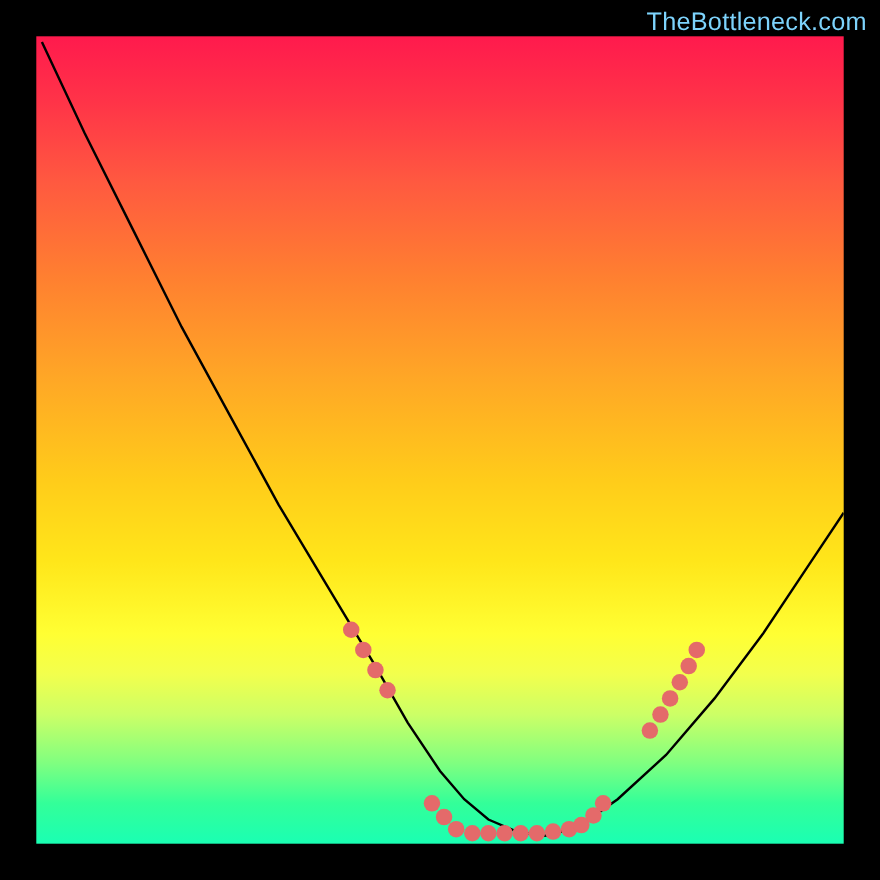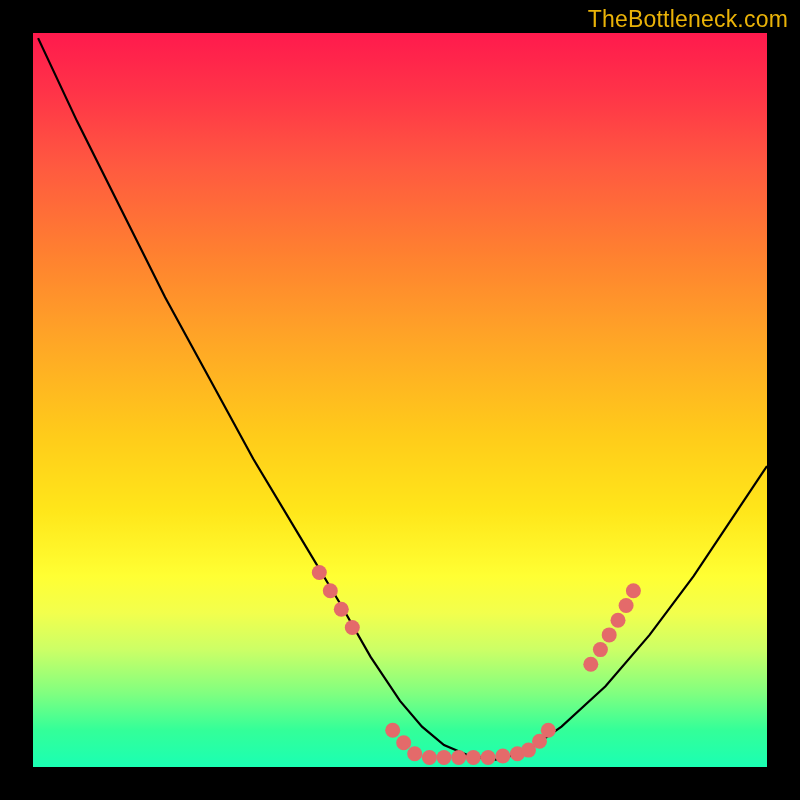--- a/index.html
+++ b/index.html
@@ -31,21 +31,21 @@
       #33ff99 95%,
       #1affb3 100%
     );
   }
   .watermark {
     position: absolute;
     top: 6px;
     right: 12px;
     font-family: Arial, Helvetica, sans-serif;
     font-size: 23px;
-    color: #eab308;
+    color: #7dd3fc;
     font-weight: 500;
     letter-spacing: 0.2px;
   }
   svg.curve {
     position: absolute;
     left: 0; top: 0;
     width: 100%; height: 100%;
   }
 </style>
 </head>

